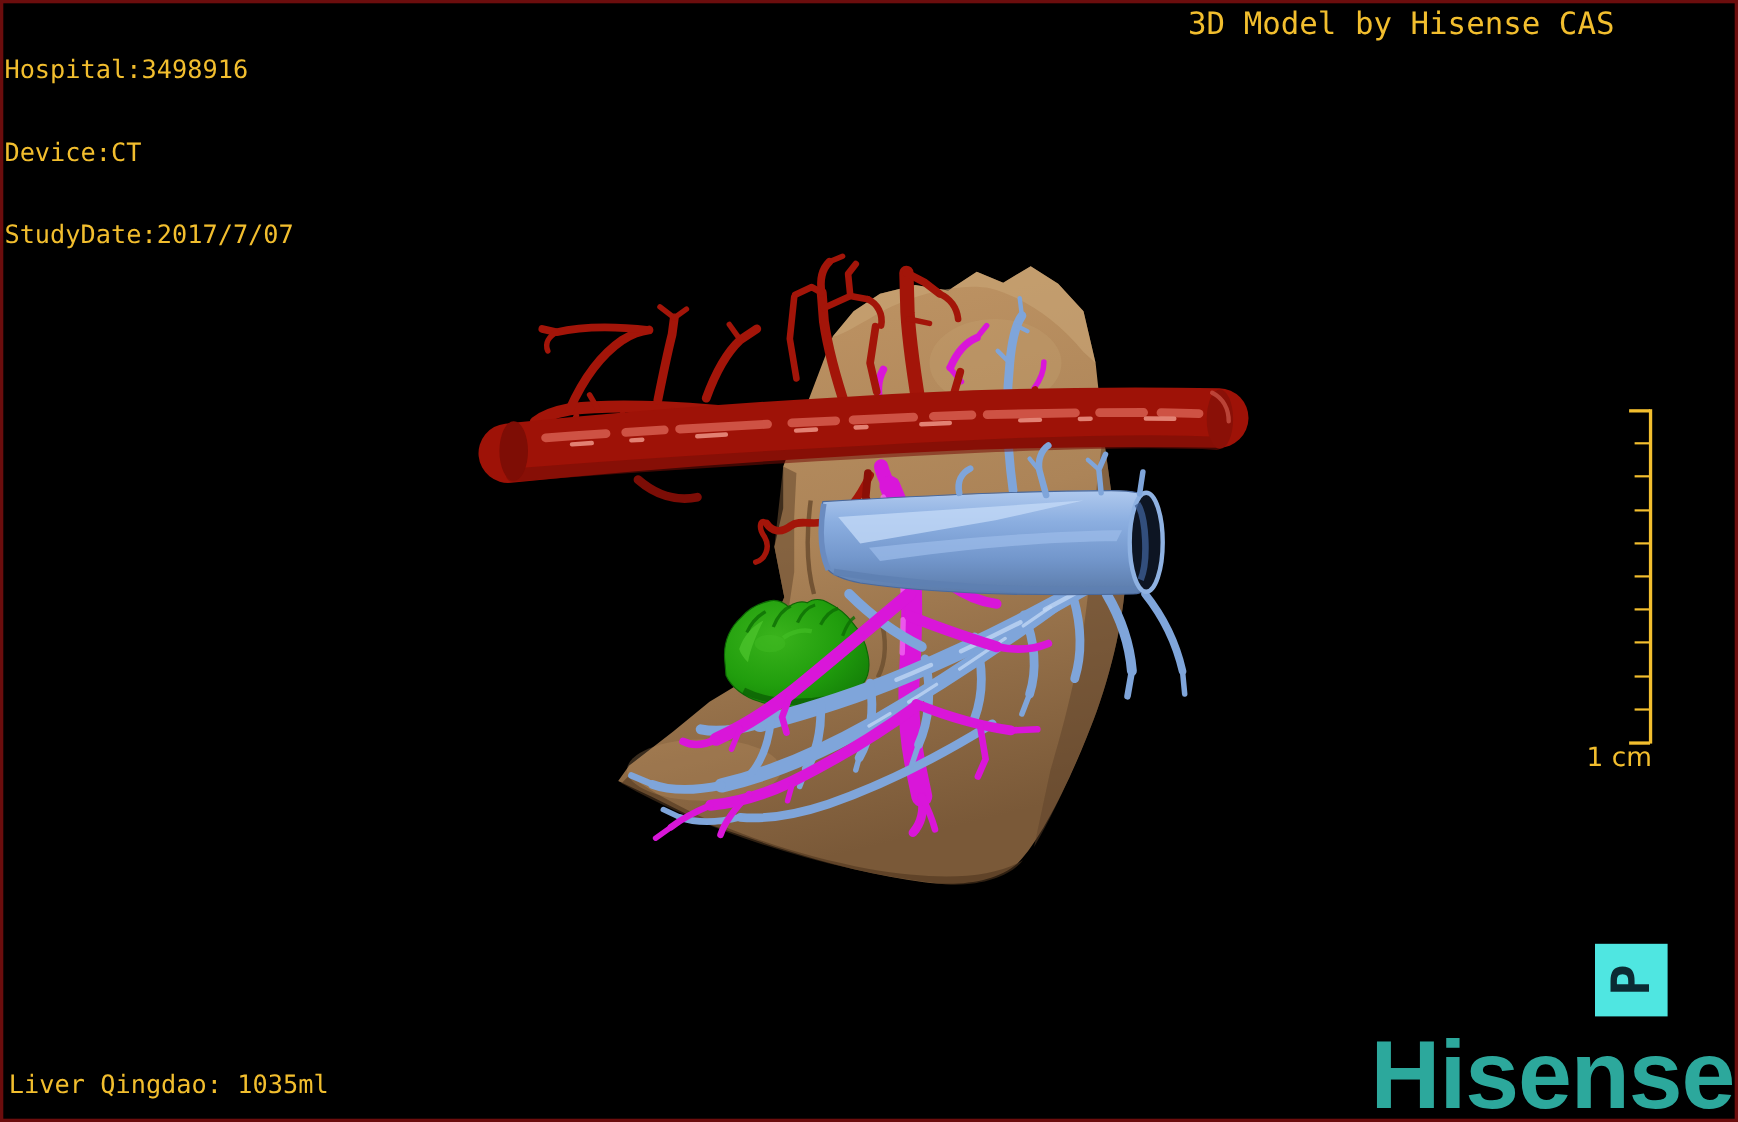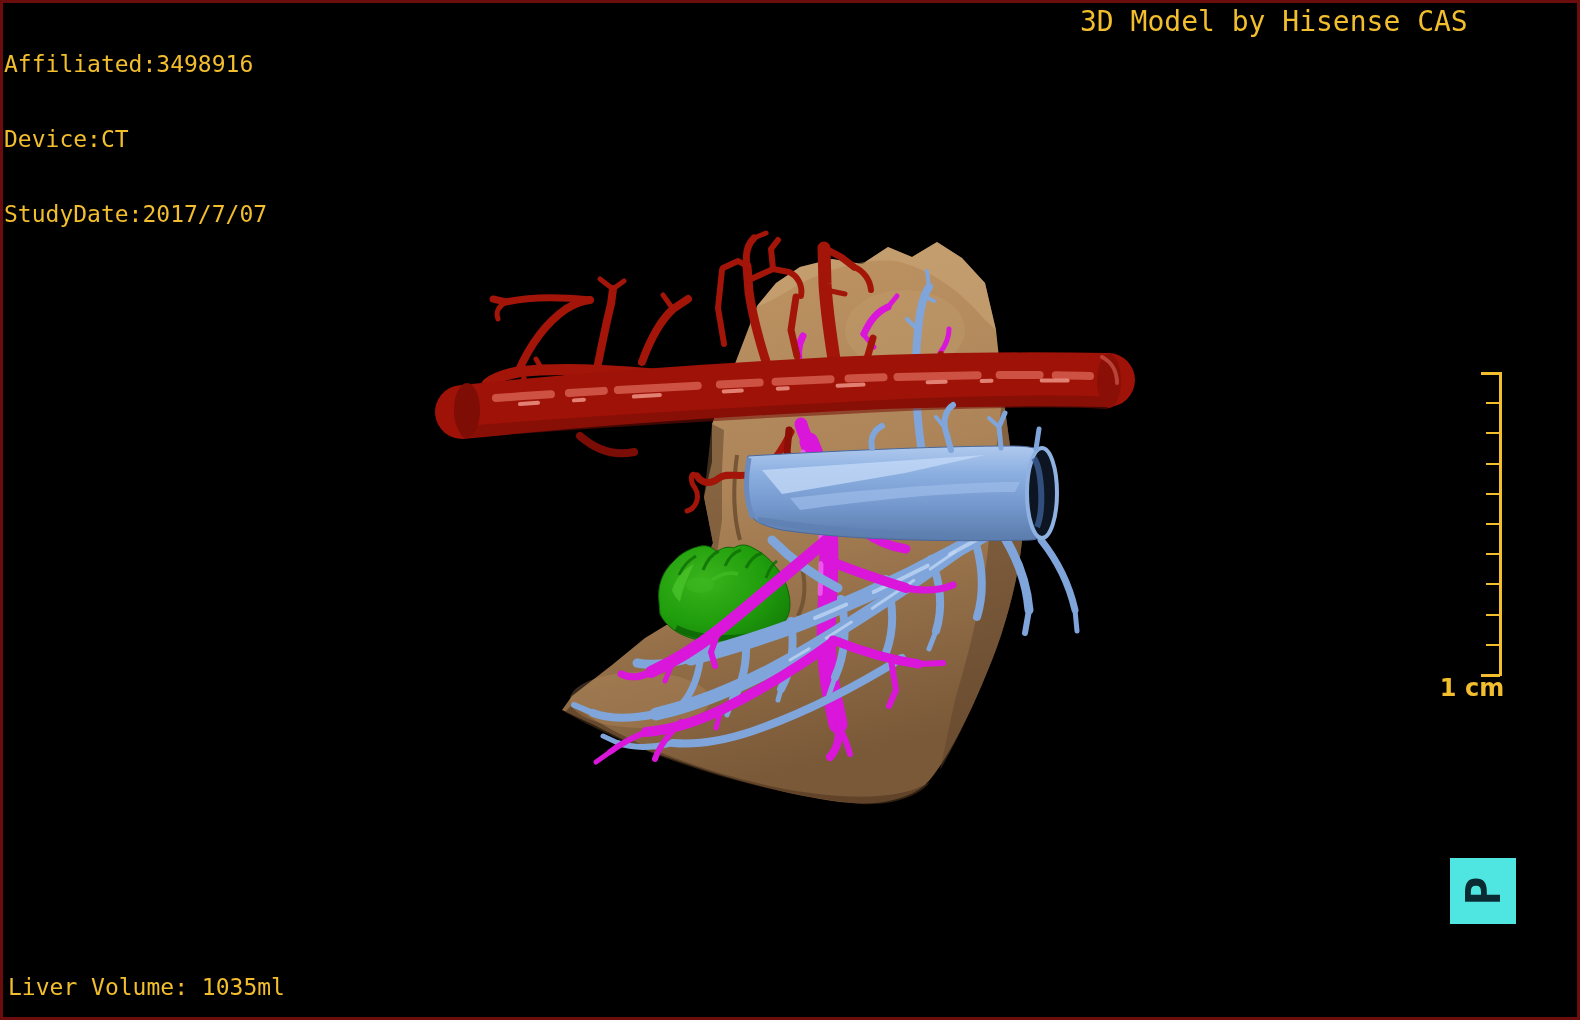--- a/index.html
+++ b/index.html
@@ -12,21 +12,21 @@
   .patient-info{position:absolute;left:4px;top:2px;z-index:20;color:var(--c-overlay-text);
                 font-size:23px;line-height:25px;white-space:pre;}
   .watermark{position:absolute;left:1080px;top:5px;z-index:20;color:var(--c-overlay-text);font-size:28px;}
   .liver-volume{position:absolute;left:8px;top:974px;z-index:20;color:var(--c-overlay-text);font-size:23px;}
 
   .scale-bar{position:absolute;left:1481px;top:372px;width:21px;height:304px;z-index:20;}
   .scale-bar .vline{position:absolute;right:0;top:0;width:3px;height:100%;background:var(--c-scale-bar);}
   .scale-bar .tick{position:absolute;right:2px;width:14px;height:2px;background:var(--c-scale-bar);}
   .scale-bar .tick.end{width:19px;height:3px;}
   .scale-label{position:absolute;left:1437px;top:674px;width:70px;z-index:20;text-align:center;
-               color:var(--c-scale-bar);font-family:"DejaVu Sans",sans-serif;font-weight:bold;font-size:24px;}
+               color:var(--c-scale-bar);font-family:"DejaVu Sans",sans-serif;font-weight:normal;font-size:24px;}
 
   .orientation-marker{position:absolute;left:1450px;top:858px;width:66px;height:66px;z-index:20;
                       background:var(--c-marker-bg);display:flex;align-items:center;justify-content:center;}
   .orientation-marker span{display:block;transform:rotate(-90deg);color:var(--c-marker-glyph);
                            font-family:"DejaVu Sans Mono",monospace;font-weight:bold;font-size:48px;line-height:1;}
 
   .brand-logo{position:absolute;left:1246px;top:933px;z-index:10;color:var(--c-brand-teal);
               font-family:"Liberation Sans",sans-serif;font-weight:bold;font-size:88px;line-height:88px;
               letter-spacing:-1px;white-space:nowrap;}
 </style>
@@ -228,28 +228,28 @@
           <path stroke-width="4" d="M945,428 L936,417"></path>
           <path stroke-width="5" d="M1001,448 L999,427 L1005,413"></path>
           <path stroke-width="4" d="M999,427 L989,418"></path>
           <path stroke-width="5" d="M1036,449 L1039,429"></path>
         </g>
       </g>
     </svg>
   </div>
 
   <div class="patient-info">
-    <div>Affiliated:3498916</div>
+    <div>Hospital:3498916</div>
     <div>Device:CT</div>
     <div>StudyDate:2017/7/07</div>
   </div>
 
   <div class="watermark">3D Model by Hisense CAS</div>
 
-  <div class="liver-volume">Liver Volume: 1035ml</div>
+  <div class="liver-volume">Liver Qingdao: 1035ml</div>
 
   <div class="scale-bar">
     <div class="vline"></div>
     <div>
         <div class="tick end" style="top: 0px;"></div>
         <div class="tick" style="top: 30px;"></div>
         <div class="tick" style="top: 60px;"></div>
         <div class="tick" style="top: 91px;"></div>
         <div class="tick" style="top: 121px;"></div>
         <div class="tick" style="top: 151px;"></div>
@@ -259,15 +259,16 @@
         <div class="tick" style="top: 272px;"></div>
         <div class="tick end" style="top: 302px;"></div>
       </div>
   </div>
   <div class="scale-label">1 cm</div>
 
   <div class="orientation-marker">
     <span>P</span>
   </div>
 
+  <div class="brand-logo">Hisense</div>
 
   <div class="frame"></div>
 </div>
 
 </body></html>

